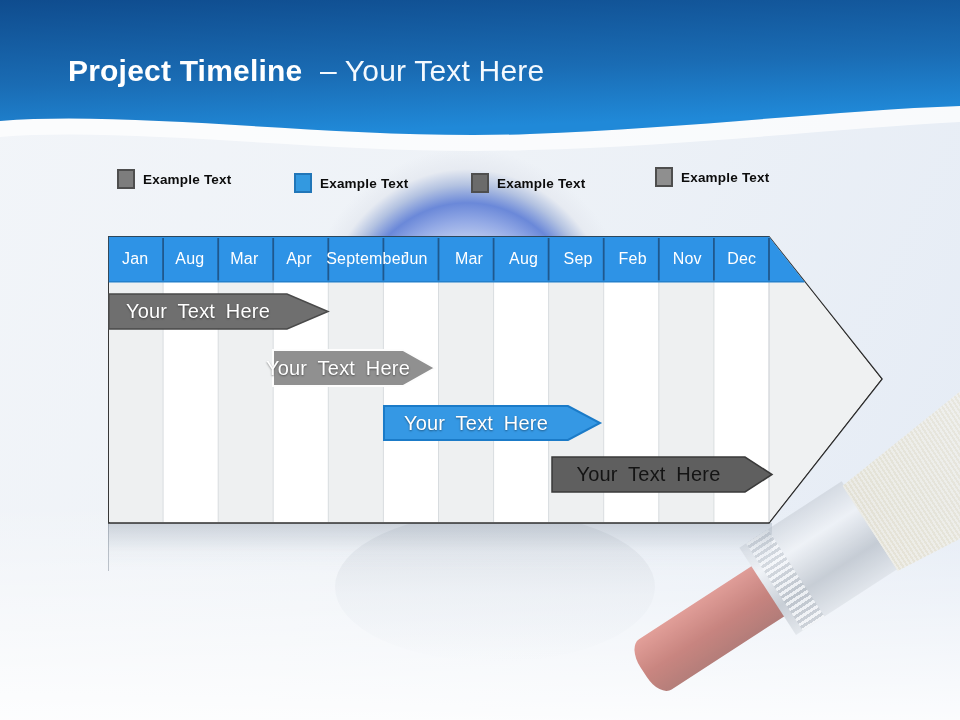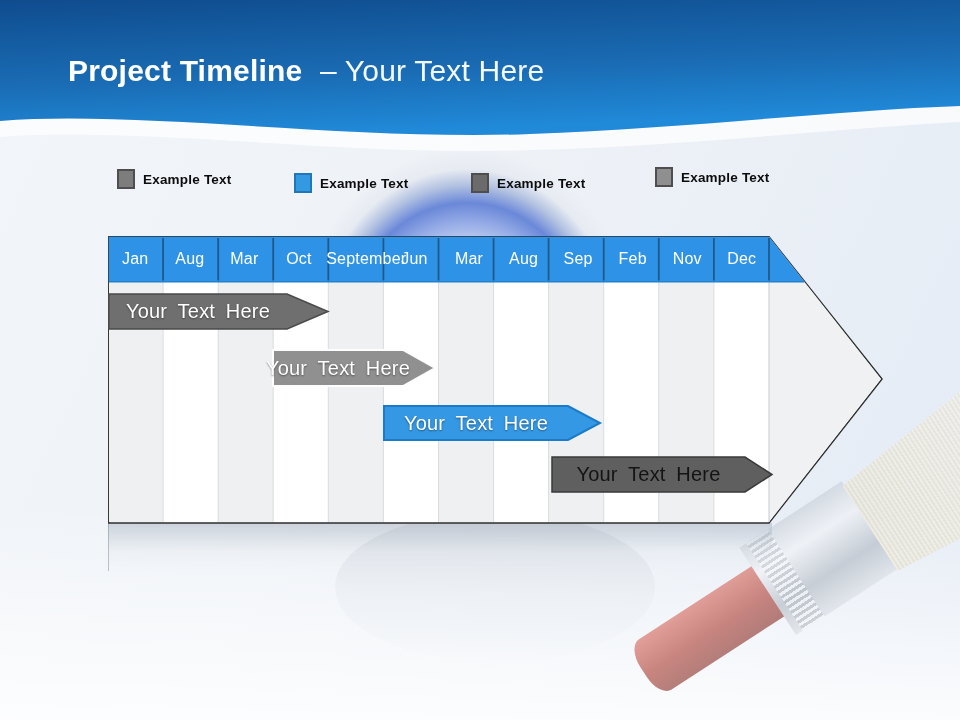--- a/index.html
+++ b/index.html
@@ -173,21 +173,21 @@
       <polygon points="0.8,58 179,58 220,75.5 179,93 0.8,93" fill="#6f6f6f" stroke="#4a4a4a" stroke-width="1.5"></polygon>
       <polygon points="165,114 295,114 327,132 295,150 165,150" fill="#909090" stroke="#fdfdfd" stroke-width="2"></polygon>
       <polygon points="276,170 460,170 492,187 460,204 276,204" fill="#3598e4" stroke="#1b7bc8" stroke-width="2"></polygon>
       <polygon points="444,221 637,221 664,238.5 637,256 444,256" fill="#5f5f5f" stroke="#3a3a3a" stroke-width="1.5"></polygon>
     </svg>
 
     <div class="months">
       <div class="month">Jan</div>
       <div class="month">Aug</div>
       <div class="month">Mar</div>
-      <div class="month">Oct</div>
+      <div class="month">Apr</div>
       <div class="month">September</div>
       <div class="month">Jun</div>
       <div class="month">Mar</div>
       <div class="month">Aug</div>
       <div class="month">Sep</div>
       <div class="month">Feb</div>
       <div class="month">Nov</div>
       <div class="month">Dec</div>
     </div>
 

